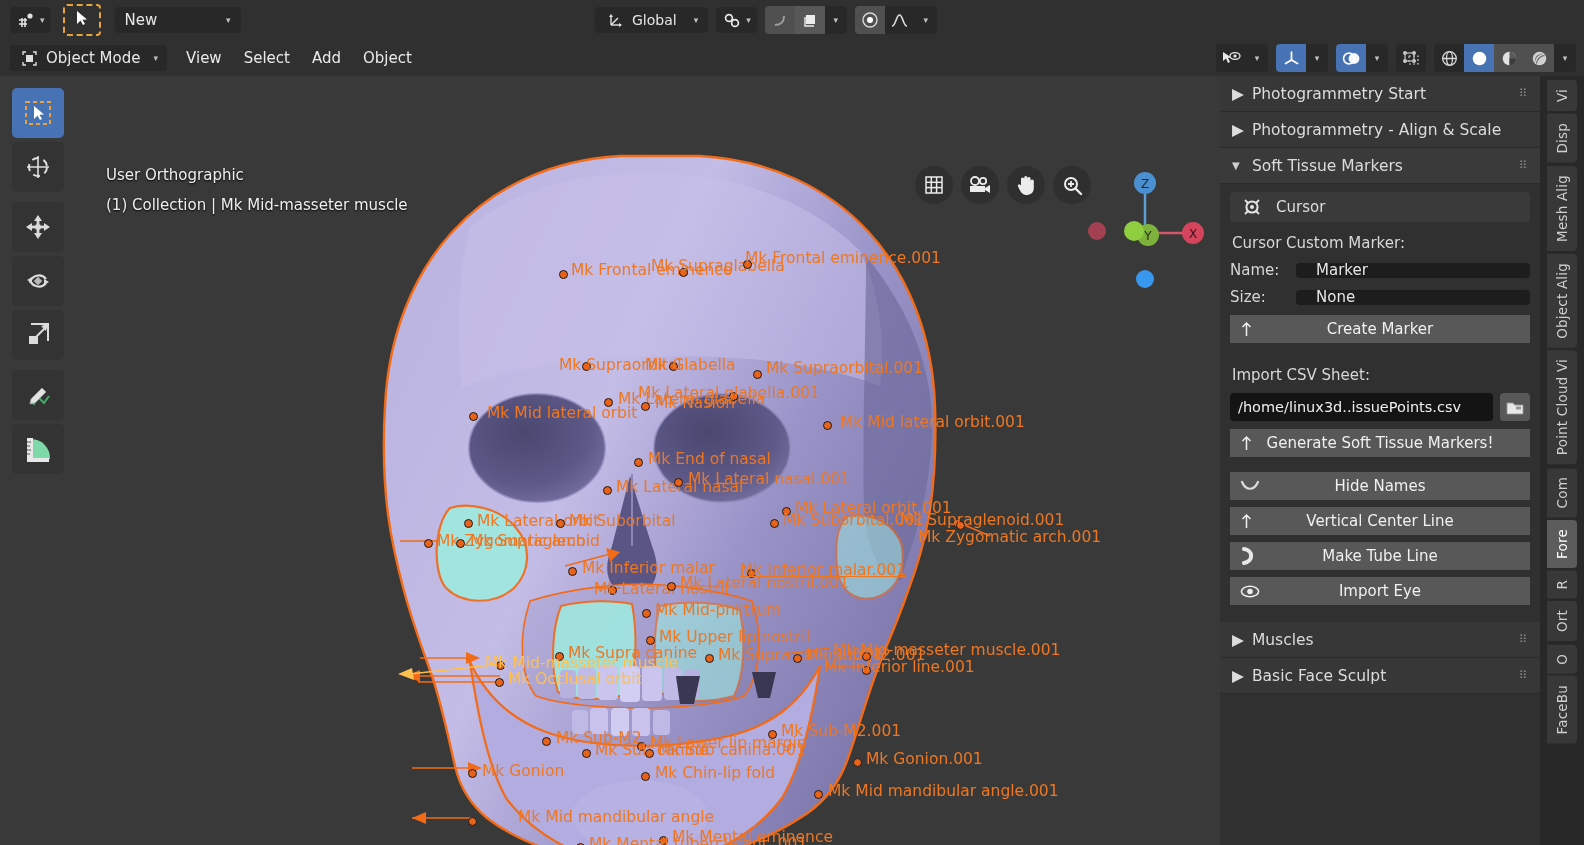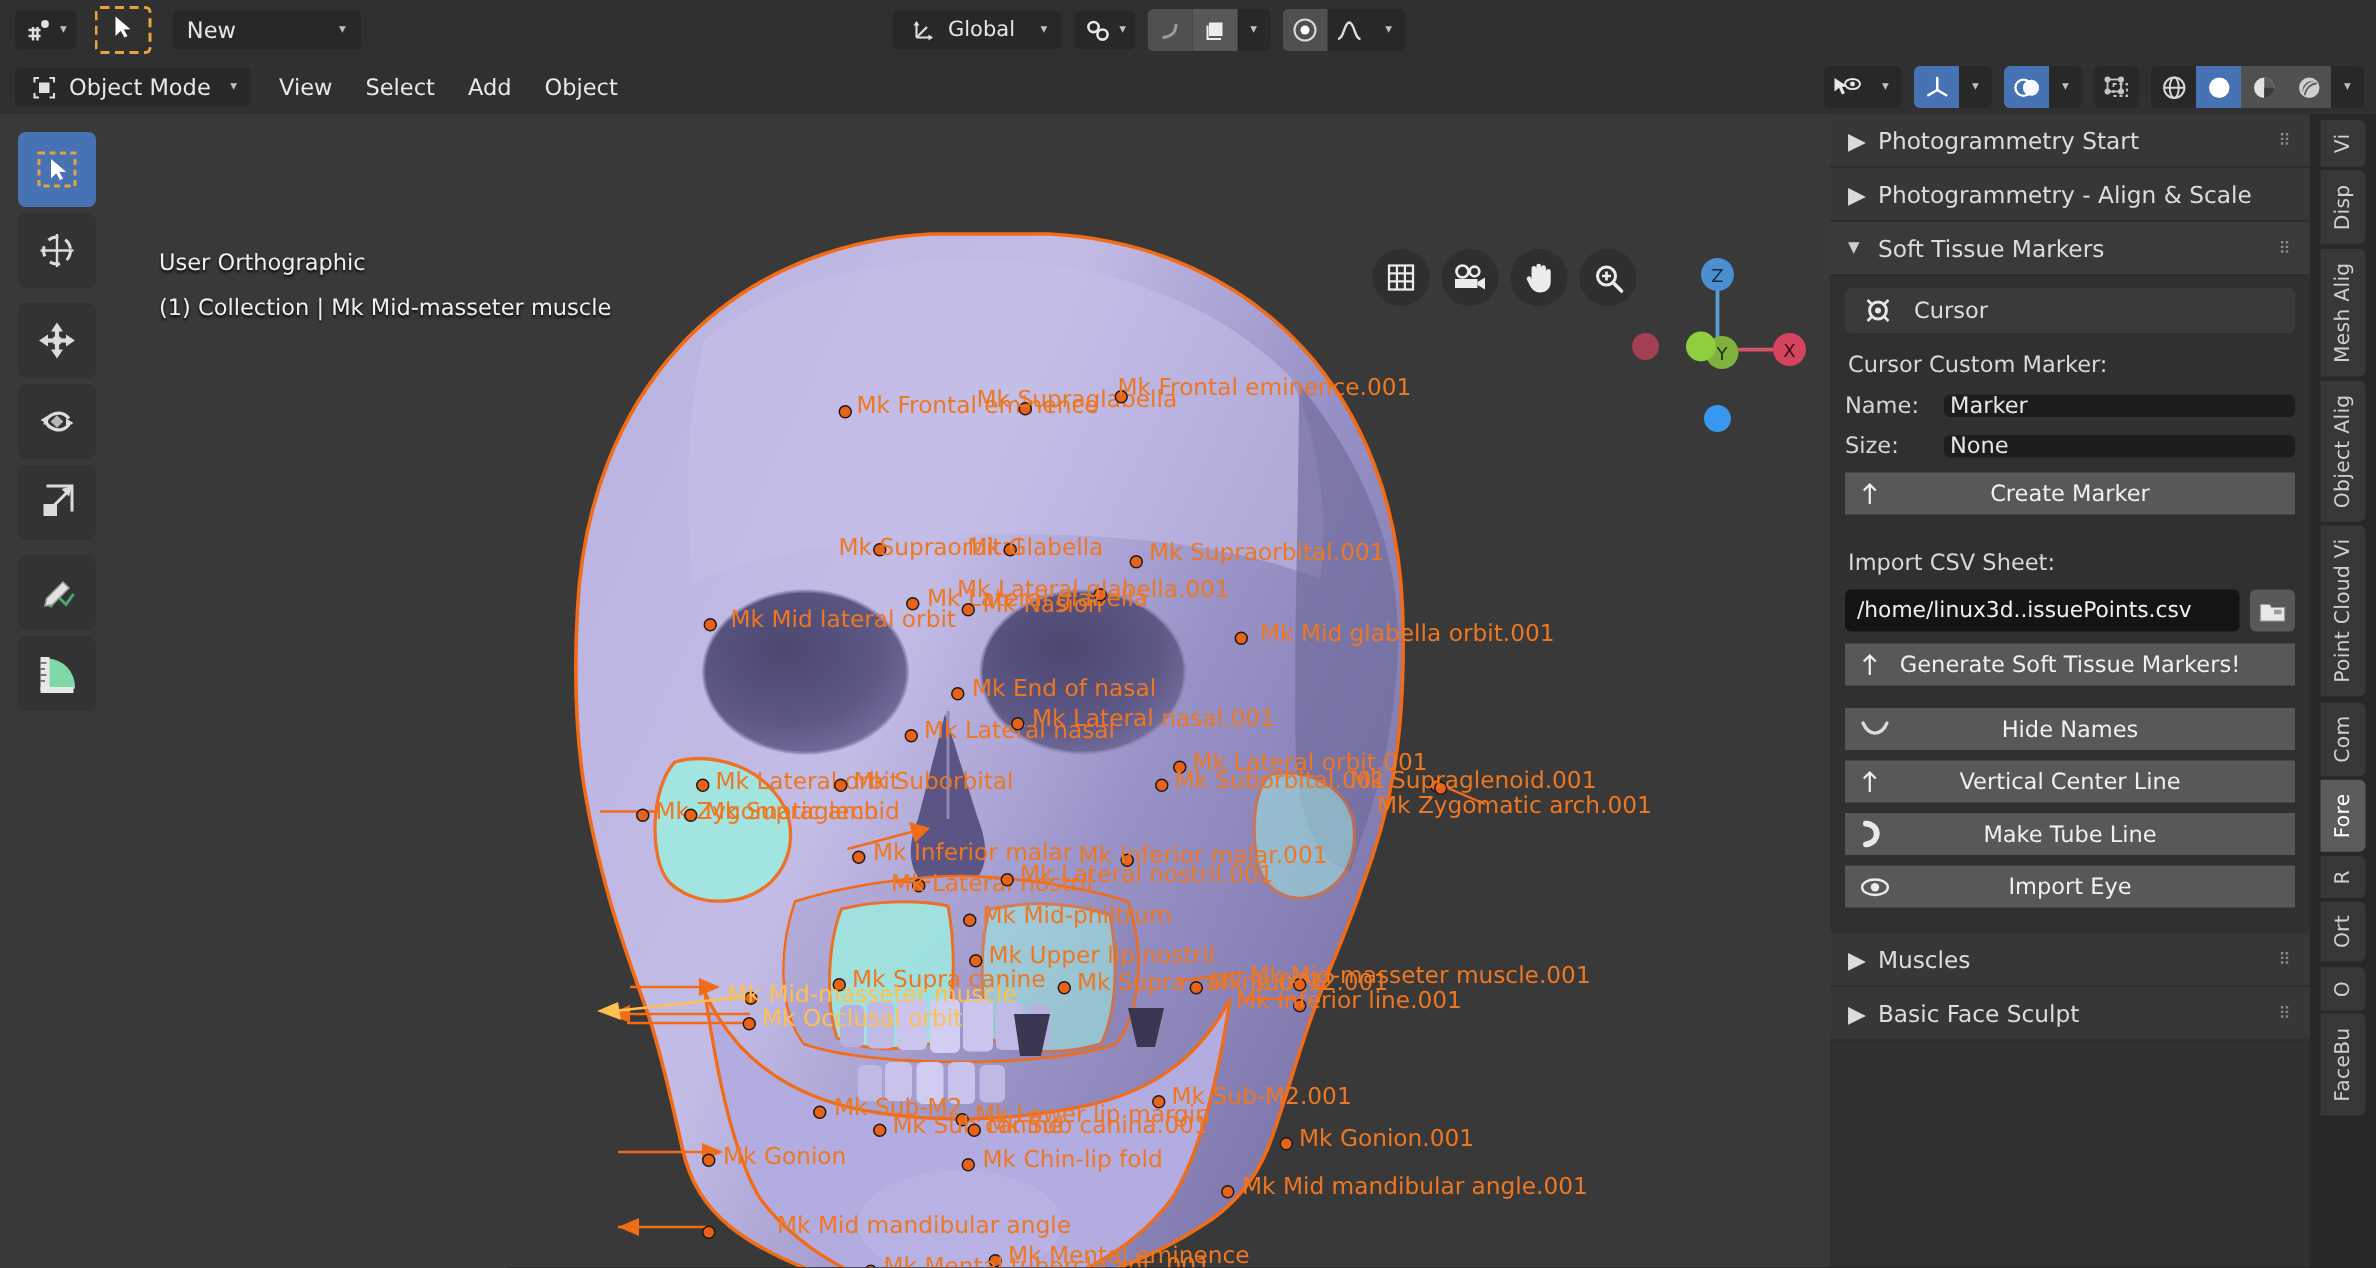--- a/index.html
+++ b/index.html
@@ -94,21 +94,21 @@
     padding: 0 12px; color: #dcdcdc; font-size: 15.5px; background: #3a3a3a;
     border-bottom: 1px solid #2a2a2a;
   }
   .panel-hdr .tri { font-size: 10px; color: #cfcfcf; width: 12px; }
   .panel-hdr .grip { margin-left: auto; color: #8a8a8a; font-size: 11px; letter-spacing: 1px; }
   .panel-body { padding: 8px 10px 10px 10px; background: #303030; }
   .prop-row { display: flex; align-items: center; gap: 10px; margin-bottom: 9px; }
   .prop-label { color: #d6d6d6; font-size: 15px; min-width: 56px; }
   .field {
     flex: 1; height: 15px; background: #1d1d1d; border-radius: 4px;
-    display: flex; align-items: center; padding: 0 4px; color: #e6e6e6; font-size: 15px;
+    display: flex; align-items: center; padding: 0 20px; color: #e6e6e6; font-size: 15px;
   }
   .cursor-row {
     height: 30px; background: #3a3a3a; border-radius: 4px; display: flex;
     align-items: center; gap: 14px; padding: 0 12px; margin-bottom: 12px;
   }
   .cursor-row .lbl { color: #dedede; font-size: 15px; }
   .section-label { color: #d8d8d8; font-size: 15px; margin: 4px 0 9px 2px; }
   .opbtn {
     height: 28px; background: #585858; border-radius: 0; display: flex;
     align-items: center; justify-content: center; position: relative;
@@ -557,21 +557,21 @@
         <div class="mk" style="left: 766px; top: 285px;">Mk Supraorbital.001</div>
         <div class="dot" style="left: 604px; top: 322px;"></div>
         <div class="mk" style="left: 618px; top: 316px;">Mk Lateral glabella</div>
         <div class="dot" style="left: 641px; top: 326px;"></div>
         <div class="mk" style="left: 655px; top: 320px;">Mk Nasion</div>
         <div class="dot" style="left: 729px; top: 316px;"></div>
         <div class="mk" style="left: 638px; top: 310px;">Mk Lateral glabella.001</div>
         <div class="dot" style="left: 469px; top: 336px;"></div>
         <div class="mk" style="left: 487px; top: 330px;">Mk Mid lateral orbit</div>
         <div class="dot" style="left: 823px; top: 345px;"></div>
-        <div class="mk" style="left: 840px; top: 339px;">Mk Mid glabella orbit.001</div>
+        <div class="mk" style="left: 840px; top: 339px;">Mk Mid lateral orbit.001</div>
         <div class="dot" style="left: 634px; top: 382px;"></div>
         <div class="mk" style="left: 648px; top: 376px;">Mk End of nasal</div>
         <div class="dot" style="left: 603px; top: 410px;"></div>
         <div class="mk" style="left: 616px; top: 404px;">Mk Lateral nasal</div>
         <div class="dot" style="left: 674px; top: 402px;"></div>
         <div class="mk" style="left: 688px; top: 396px;">Mk Lateral nasal.001</div>
         <div class="dot" style="left: 464px; top: 443px;"></div>
         <div class="mk" style="left: 477px; top: 438px;">Mk Lateral orbit</div>
         <div class="dot" style="left: 556px; top: 443px;"></div>
         <div class="mk" style="left: 569px; top: 438px;">Mk Suborbital</div>
@@ -583,21 +583,21 @@
         <div class="mk" style="left: 795px; top: 425px;">Mk Lateral orbit.001</div>
         <div class="dot" style="left: 770px; top: 443px;"></div>
         <div class="mk" style="left: 783px; top: 437px;">Mk Suborbital.001</div>
         <div class="dot" style="left: 953px; top: 443px;"></div>
         <div class="mk" style="left: 918px; top: 437px; margin-top: 17px;">Mk Zygomatic arch.001</div>
         <div class="dot" style="left: 956px; top: 445px;"></div>
         <div class="mk" style="left: 900px; top: 437px;">Mk Supraglenoid.001</div>
         <div class="dot" style="left: 568px; top: 491px;"></div>
         <div class="mk" style="left: 582px; top: 485px;">Mk Inferior malar</div>
         <div class="dot" style="left: 747px; top: 493px;"></div>
-        <div class="mk" style="left: 719px; top: 487px;">Mk Inferior malar.001</div>
+        <div class="mk" style="left: 740px; top: 487px; text-decoration: underline;">Mk Inferior malar.001</div>
         <div class="dot" style="left: 608px; top: 510px;"></div>
         <div class="mk" style="left: 594px; top: 506px;">Mk Lateral nostril</div>
         <div class="dot" style="left: 667px; top: 506px;"></div>
         <div class="mk" style="left: 680px; top: 500px;">Mk Lateral nostril.001</div>
         <div class="dot" style="left: 642px; top: 533px;"></div>
         <div class="mk" style="left: 655px; top: 527px;">Mk Mid-philtrum</div>
         <div class="dot" style="left: 646px; top: 560px;"></div>
         <div class="mk" style="left: 659px; top: 554px;">Mk Upper lip nostril</div>
         <div class="dot" style="left: 555px; top: 576px;"></div>
         <div class="mk" style="left: 568px; top: 570px;">Mk Supra canine</div>

